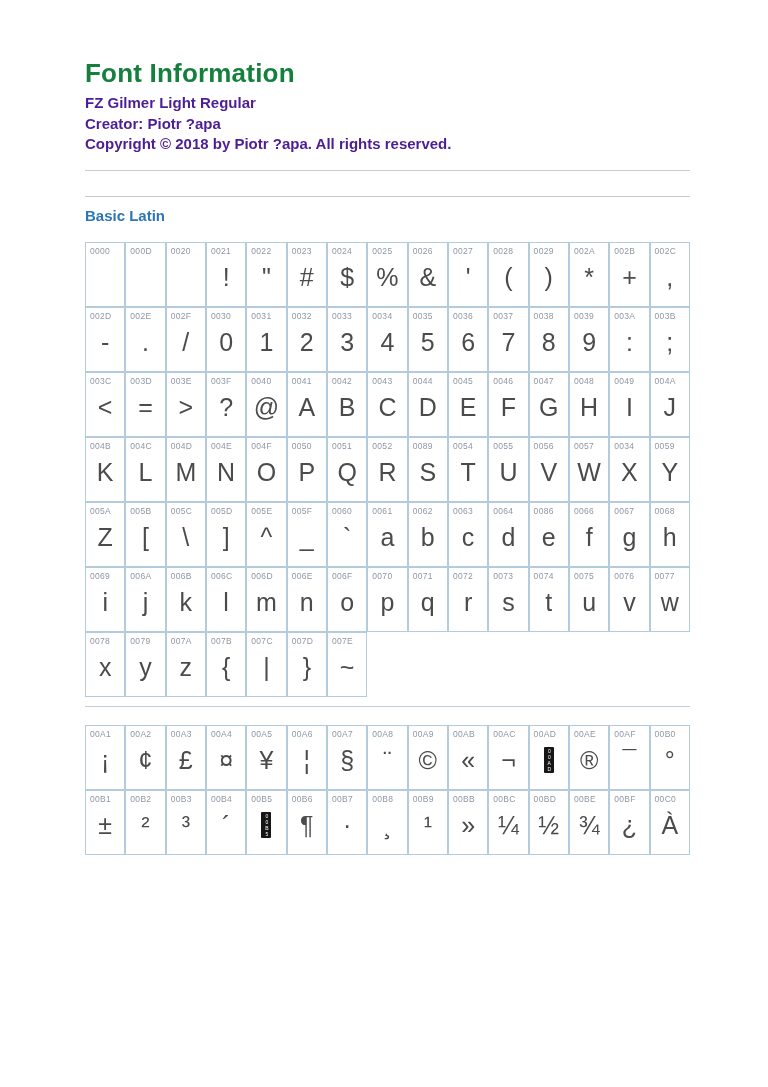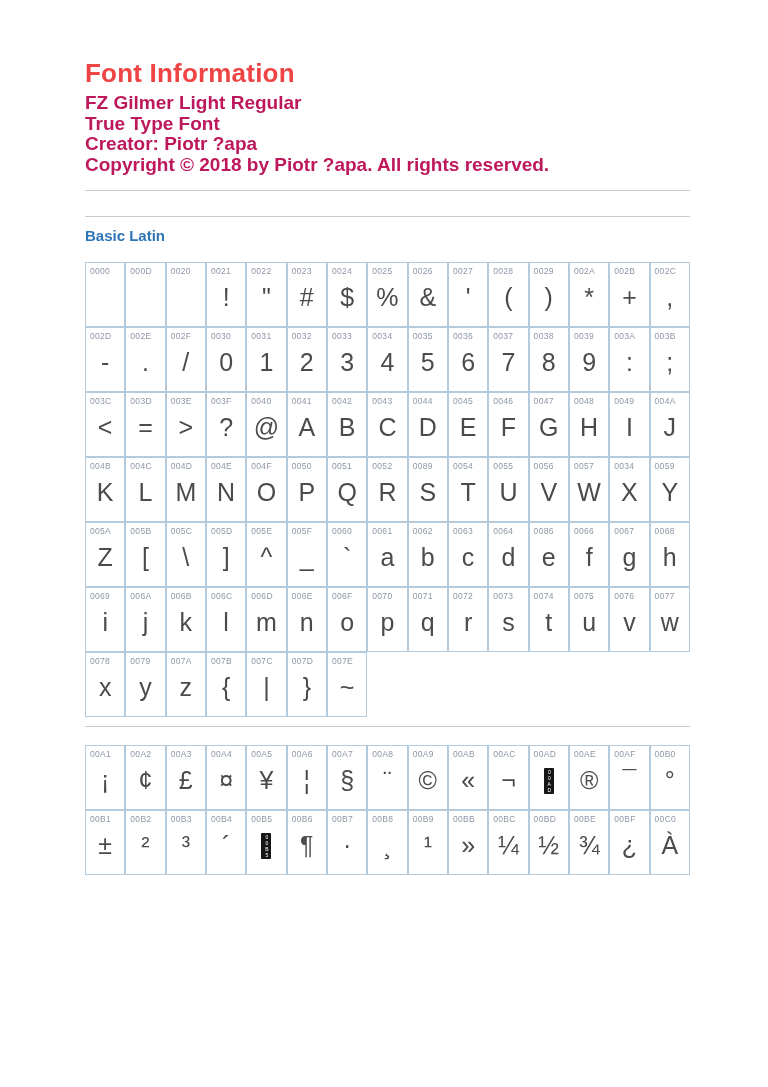--- a/index.html
+++ b/index.html
@@ -12,29 +12,29 @@
     overflow: hidden;
   }
   .page {
     width: 605px;
     margin: 0;
     padding: 58px 0 0 85px;
   }
   .doc-title {
     font-size: 26px;
     font-weight: bold;
-    color: #ef4444;
+    color: #15803d;
     line-height: 30px;
     margin: 0 0 5px 0;
     letter-spacing: 0.2px;
   }
   .meta-line {
-    font-size: 19px;
+    font-size: 15px;
     font-weight: bold;
-    color: #be185d;
+    color: #4c1d95;
     line-height: 20.6px;
   }
   .divider {
     border: none;
     border-top: 1px solid #C4CCD4;
     margin: 0;
     width: 605px;
   }
   .div-1 { margin-top: 15px; }
   .div-2 { margin-top: 25px; }
@@ -120,21 +120,20 @@
 </style>
 </head>
 <body>
 
 <div class="page">
 
   <div class="doc-title">Font Information</div>
 
   <div>
     <div class="meta-line">FZ Gilmer Light Regular</div>
-    <div class="meta-line">True Type Font</div>
     <div class="meta-line">Creator: Piotr ?apa</div>
     <div class="meta-line">Copyright © 2018 by Piotr ?apa. All rights reserved.</div>
   </div>
 
   <hr class="divider div-1">
 
 
   <hr class="divider div-2">
 
   <div class="section-block">

